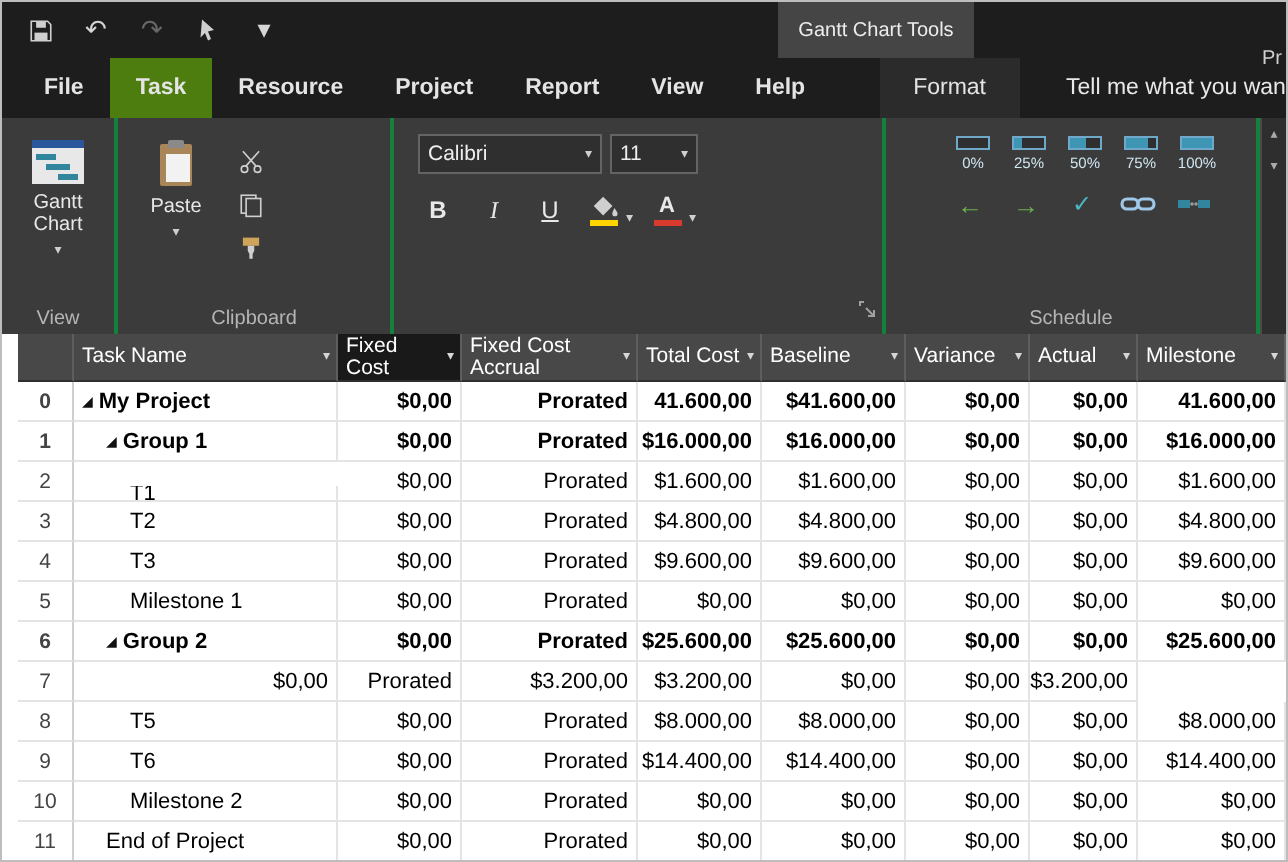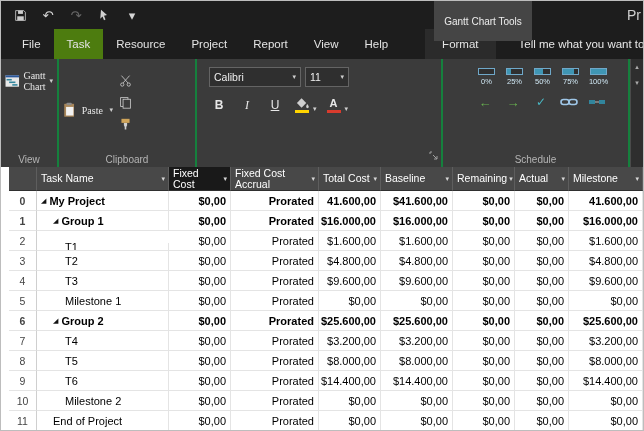--- a/index.html
+++ b/index.html
@@ -5,39 +5,39 @@
   * { margin:0; padding:0; box-sizing:border-box; }
   body { background:#fff; font-family:"Liberation Sans","DejaVu Sans",sans-serif; }
   .app { width:644px; height:431px; border:1px solid #bdbdbd; overflow:hidden; background:#fff; position:relative; }
 
   
   .titlebar { height:28px; background:#1d1d1d; display:flex; align-items:center; position:relative; color:#d6d6d6; }
   .qat { display:flex; gap:6px; padding-left:8px; align-items:center; }
   .qbtn { width:22px; height:20px; display:flex; align-items:center; justify-content:center; font-size:13px; color:#d6d6d6; }
   .qbtn.dim { opacity:.4; }
   .qbtn svg { display:block; }
-  .ctx-label { position:absolute; left:388px; top:0; height:40px; width:98px; background:#454545; color:#ededed; font-size:10px; display:flex; align-items:center; justify-content:center; white-space:nowrap;margin-left:45px; }
-  .win-title { position:absolute; right:2px; top:0; height:28px; display:flex; align-items:center; font-size:14px; color:#cfcfcf; overflow:hidden; }
+  .ctx-label { position:absolute; left:388px; top:0; height:28px; width:98px; background:#454545; color:#ededed; font-size:10px; display:flex; align-items:center; justify-content:center; white-space:nowrap; }
+  .win-title { position:absolute; right:2px; top:14px; height:28px; display:flex; align-items:center; font-size:10px; color:#cfcfcf; overflow:hidden; }
 
   
   .tabrow { height:30px; background:#1d1d1d; display:flex; align-items:stretch; font-size:11.5px; color:#e4e4e4; }
-  .tab { padding:0 13px; display:flex; align-items:center; cursor:default; }
+  .tab { padding:0 13px; display:flex; align-items:center; cursor:default;font-weight:bold; }
   .tab:first-child { margin-left:8px; }
   .tab.selected { background:#4d7c0f; }
   .ctx-tab { margin-left:24px; padding:0 17px; background:#2b2b2b; display:flex; align-items:center; }
   .tellme { margin-left:16px; display:flex; align-items:center; gap:7px; color:#e8e8e8; font-size:11.5px; white-space:nowrap; overflow:hidden; }
 
   
   .ribbon { height:108px; background:#3b3b3b; display:flex; position:relative; color:#e0e0e0; }
   .rgroup { position:relative; border-right:2px solid #15803d; padding:4px 4px 16px 4px; }
   .glabel { position:absolute; bottom:2px; left:0; right:0; text-align:center; font-size:10px; color:#b5b5b5; }
   .dd { font-size:7px; color:#cfcfcf; }
 
   .g-view { width:58px; }
-  .bigbtn { display:flex; align-items:center; gap:3px; padding-top:6px; width:100%; font-size:10px; color:#e8e8e8;font-family:Liberation Serif, serif; }
+  .bigbtn { display:flex; flex-direction:column; align-items:center; gap:3px; padding-top:6px; width:100%; font-size:10px; color:#e8e8e8; }
   .biglabel { width:46px; text-align:center; line-height:11px; }
 
   .g-clipboard { width:138px; display:flex; }
   .paste { width:50px; }
   .smallcol { display:flex; flex-direction:column; gap:4px; padding-top:8px; }
   .sbtn { width:24px; height:18px; display:flex; align-items:center; justify-content:center; }
 
   .g-font { width:246px; }
   .fontrow1 { display:flex; gap:4px; margin:4px 0 8px 8px; }
   .combo { height:20px; background:#2f2f2f; border:1px solid #646464; display:flex; align-items:center; font-size:10.5px; color:#eee; padding:0 4px; }
@@ -296,21 +296,21 @@
         </div>
       <div class="hc">
           <span>Total Cost</span>
           <span class="arr">▾</span>
         </div>
       <div class="hc">
           <span>Baseline</span>
           <span class="arr">▾</span>
         </div>
       <div class="hc">
-          <span>Remaining</span>
+          <span>Variance</span>
           <span class="arr">▾</span>
         </div>
       <div class="hc">
           <span>Actual</span>
           <span class="arr">▾</span>
         </div>
       <div class="hc">
           <span>Milestone</span>
           <span class="arr">▾</span>
         </div>
@@ -405,23 +405,20 @@
           <div class="tc money">$0,00</div>
           <div class="tc money">Prorated</div>
           <div class="tc money">$25.600,00</div>
           <div class="tc money">$25.600,00</div>
           <div class="tc money">$0,00</div>
           <div class="tc money">$0,00</div>
           <div class="tc money">$25.600,00</div>
         </div>
         <div class="trow">
           <div class="tc num">7</div>
-          <div class="tc name" style="padding-left: 28px;">
-            <span>T4</span>
-          </div>
           <div class="tc money">$0,00</div>
           <div class="tc money">Prorated</div>
           <div class="tc money">$3.200,00</div>
           <div class="tc money">$3.200,00</div>
           <div class="tc money">$0,00</div>
           <div class="tc money">$0,00</div>
           <div class="tc money">$3.200,00</div>
         </div>
         <div class="trow">
           <div class="tc num">8</div>

